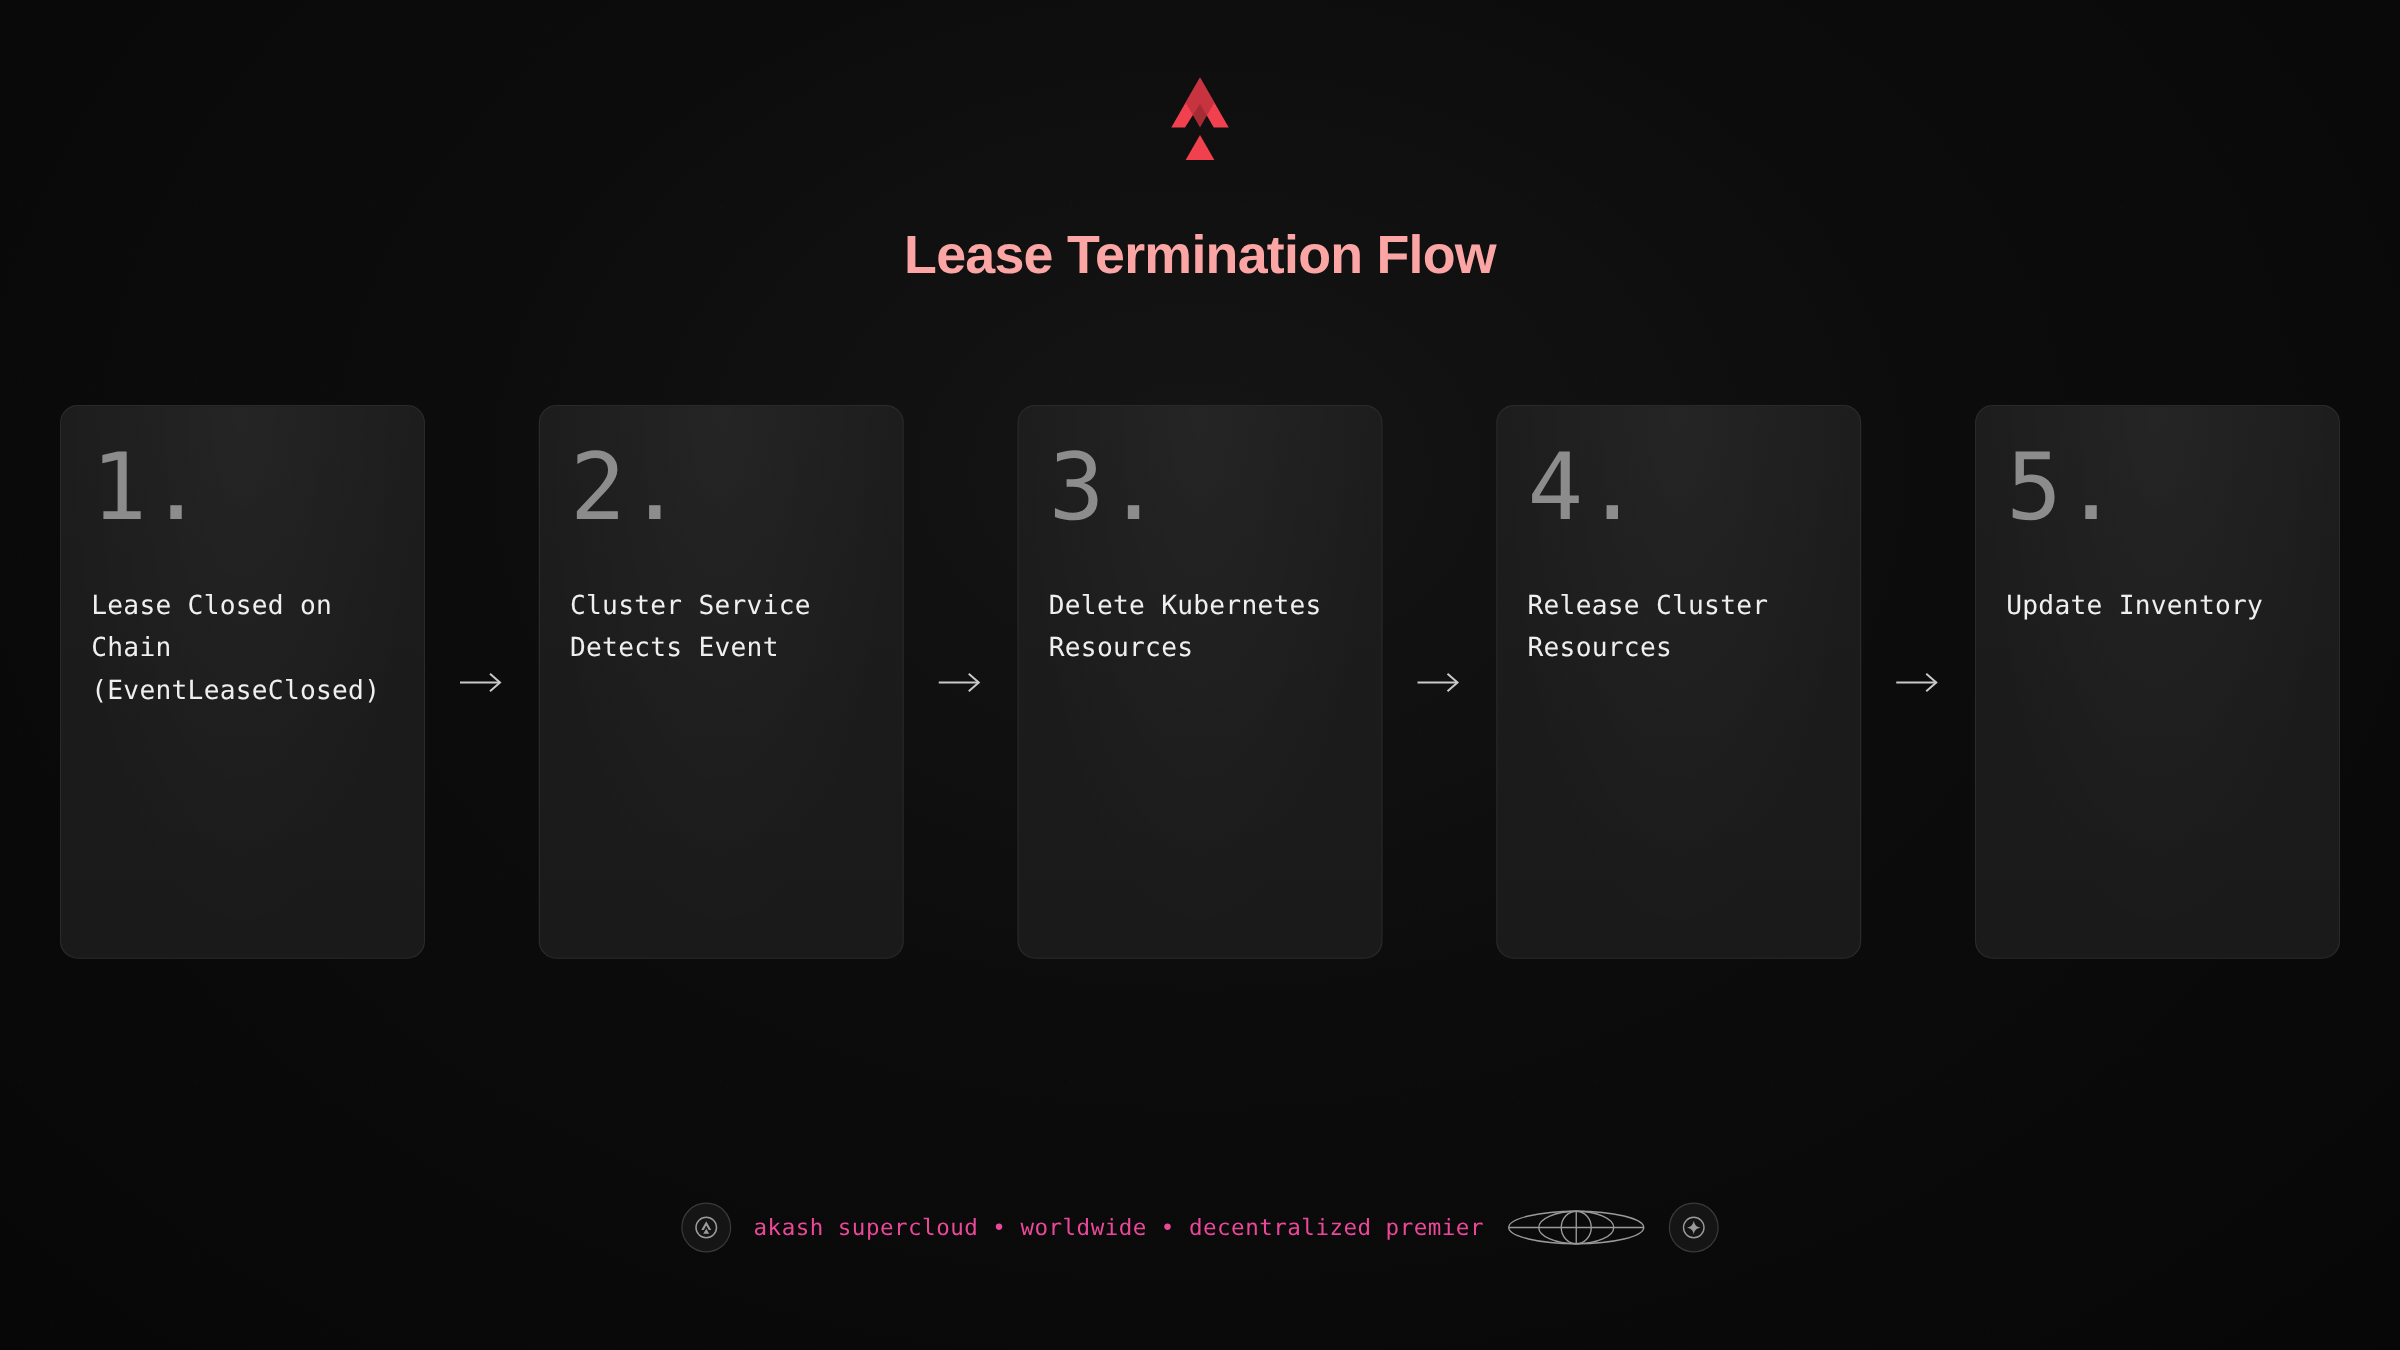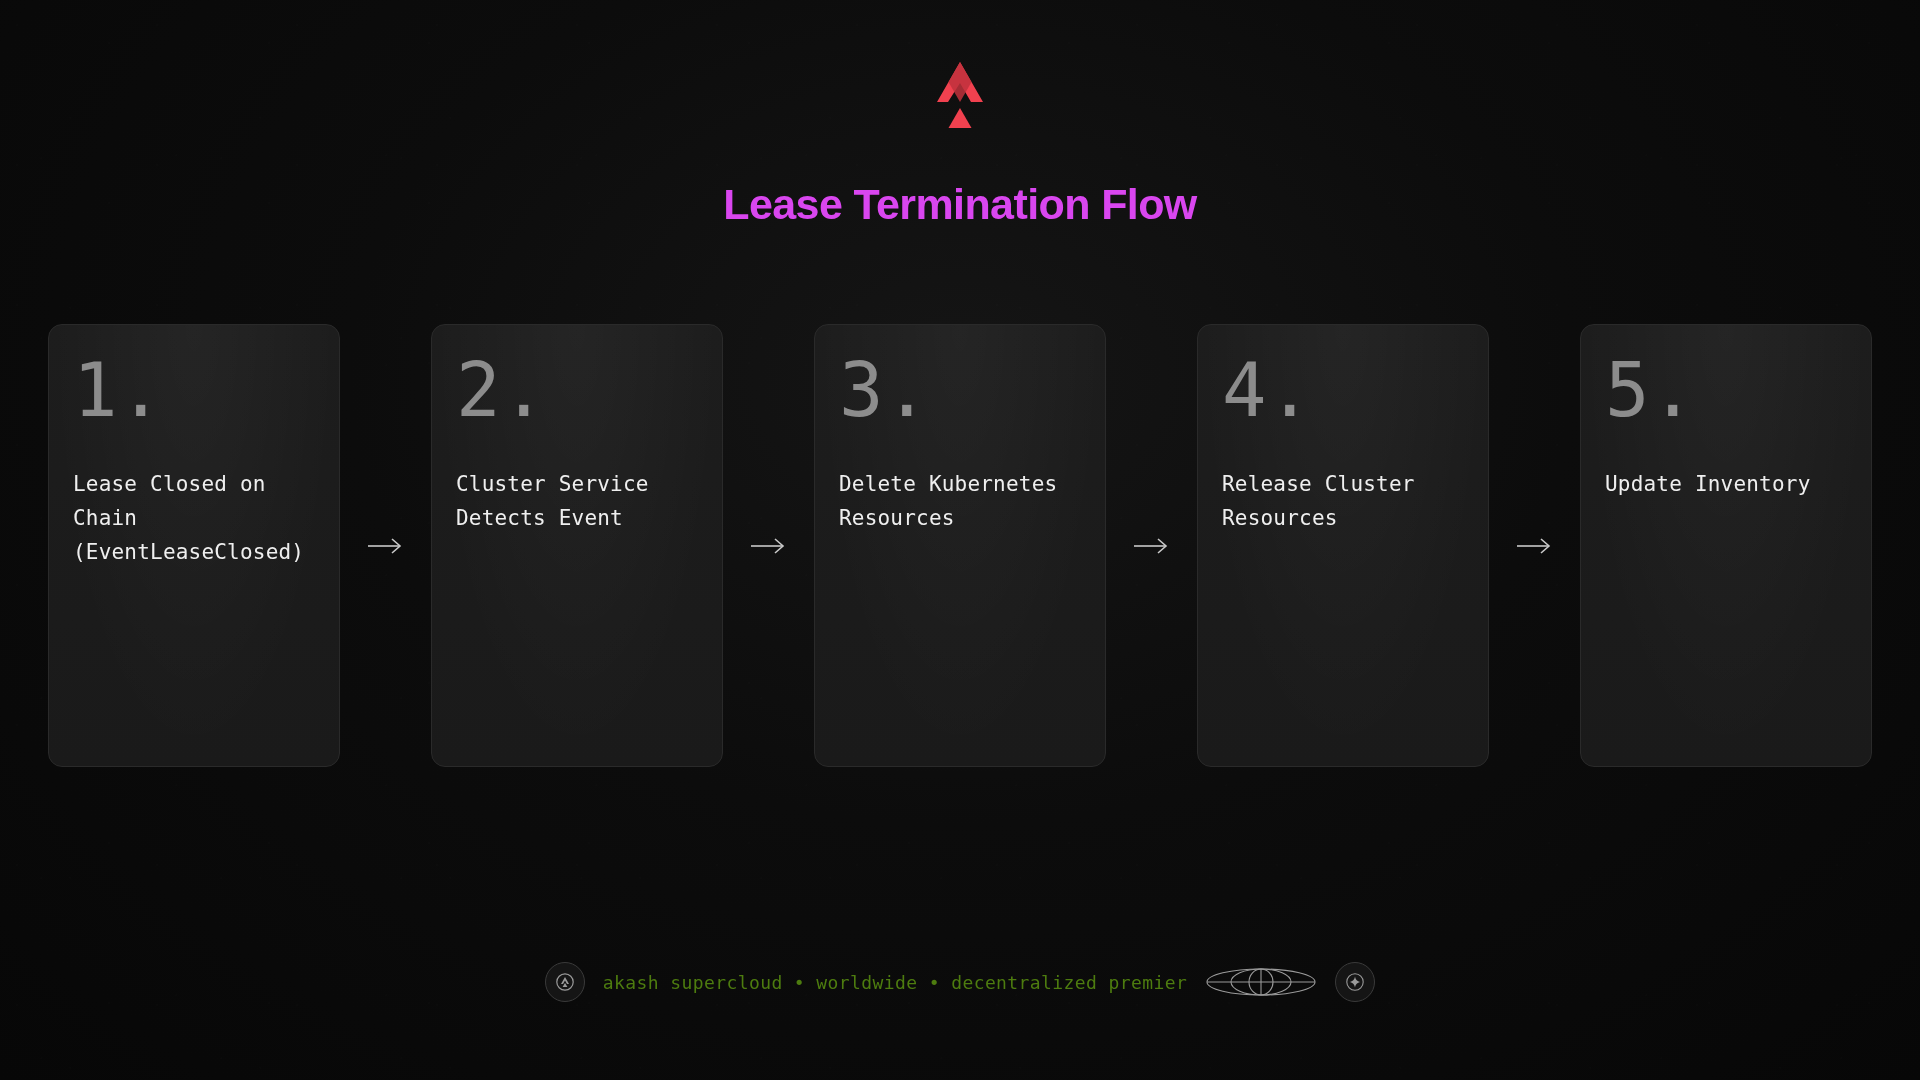--- a/index.html
+++ b/index.html
@@ -61,21 +61,21 @@
   
   .title {
     position: absolute;
     top: 180px;
     left: 0;
     width: 1920px;
     text-align: center;
     font-size: 43px;
     font-weight: 700;
     letter-spacing: -0.6px;
-    color: #d946ef;
+    color: #fca5a5;
   }
 
   
   .flow {
     position: absolute;
     top: 324px;
     left: 48px;
     width: 1824px;
     display: flex;
     align-items: center;
@@ -131,21 +131,21 @@
     position: absolute;
     top: 960px;
     left: 0;
     width: 1920px;
     display: flex;
     align-items: center;
     justify-content: center;
     gap: 18px;
     font-family: "DejaVu Sans Mono", monospace;
     font-size: 18px;
-    color: #4d7c0f;
+    color: #ec4899;
     letter-spacing: 0.4px;
   }
   .footer-badge {
     width: 38px;
     height: 38px;
     border-radius: 50%;
     border: 1px solid #3a3a3a;
     display: flex;
     align-items: center;
     justify-content: center;

